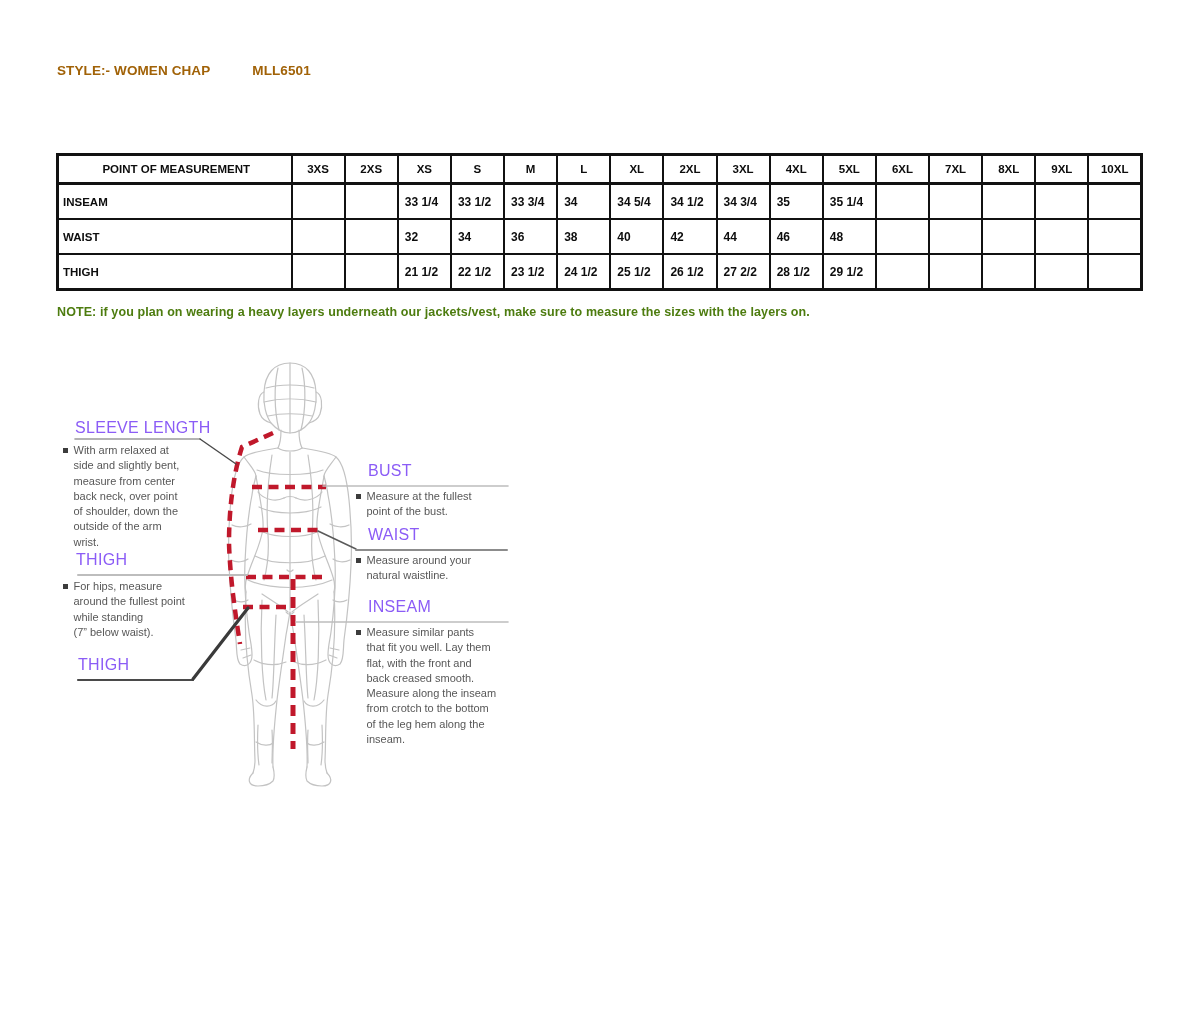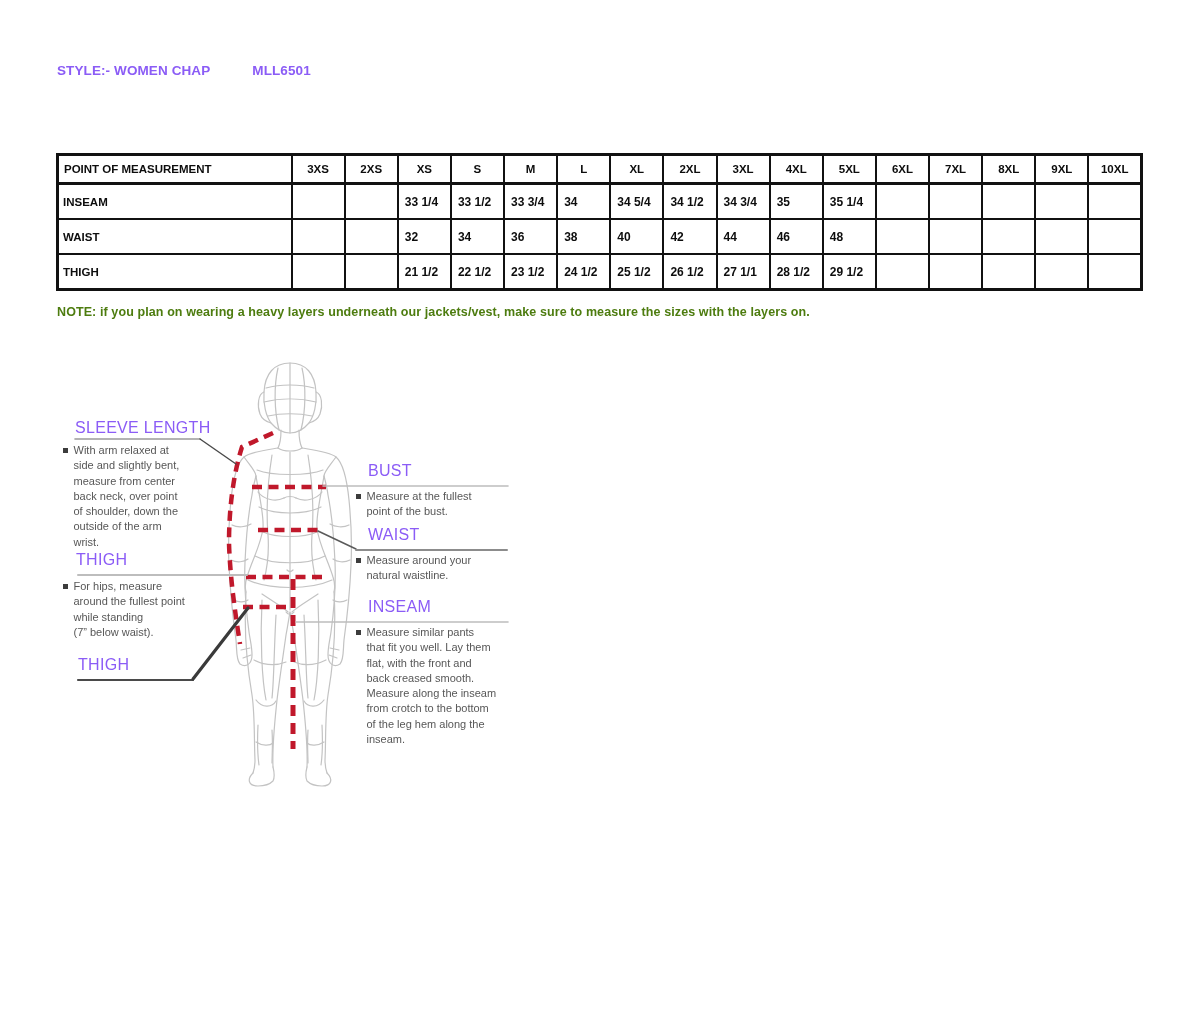--- a/index.html
+++ b/index.html
@@ -1,29 +1,29 @@
 <!DOCTYPE html>
 <html><head>
 <meta charset="utf-8">
 <style>
   html,body{margin:0;padding:0;background:#ffffff;}
   #page{position:relative;width:1200px;height:1026px;background:#ffffff;overflow:hidden;
         font-family:"Liberation Sans",sans-serif;color:#0d0d0d;}
   
   .title-row{position:absolute;left:57px;top:63px;display:flex;gap:42px;
-             font-size:13.5px;font-weight:700;color:#8b5cf6;letter-spacing:.1px;}
+             font-size:13.5px;font-weight:700;color:#a16207;letter-spacing:.1px;}
   
   #chart-wrap{position:absolute;left:56px;top:153px;width:1087px;}
   table.size{border-collapse:collapse;table-layout:fixed;width:1087px;
              font-family:"Liberation Sans",sans-serif;}
   table.size th,table.size td{border:2px solid #111;overflow:hidden;white-space:nowrap;}
   table.size{border:3px solid #111;}
   table.size th{height:24px;font-size:11.5px;font-weight:700;text-align:center;
                 padding:1px 2px;border-bottom:3px solid #111;}
-  table.size th.pom{text-align:left;padding-left:5px;}
+  table.size th.pom{text-align:center;padding-left:5px;}
   table.size td{height:31px;font-size:12px;font-weight:700;text-align:left;
                 padding:1px 2px 1px 6px;vertical-align:middle;}
   table.size td.rowlabel{font-size:11.5px;padding-left:4px;}
   
   .note{position:absolute;left:57px;top:305px;width:900px;font-size:12.5px;
         font-weight:700;color:#4d7c0f;letter-spacing:.1px;}
   
   #figure-svg{position:absolute;left:0;top:0;pointer-events:none;}
   .dtitle{position:absolute;font-size:16px;font-weight:400;color:#8b5cf6;
           letter-spacing:.3px;white-space:nowrap;}
@@ -110,21 +110,21 @@
           <tr>
             <td class="rowlabel">THIGH</td>
             <td></td>
             <td></td>
             <td>21 1/2</td>
             <td>22 1/2</td>
             <td>23 1/2</td>
             <td>24 1/2</td>
             <td>25 1/2</td>
             <td>26 1/2</td>
-            <td>27 1/1</td>
+            <td>27 2/2</td>
             <td>28 1/2</td>
             <td>29 1/2</td>
             <td></td>
             <td></td>
             <td></td>
             <td></td>
             <td></td>
           </tr>
         </tbody>
     </table>

